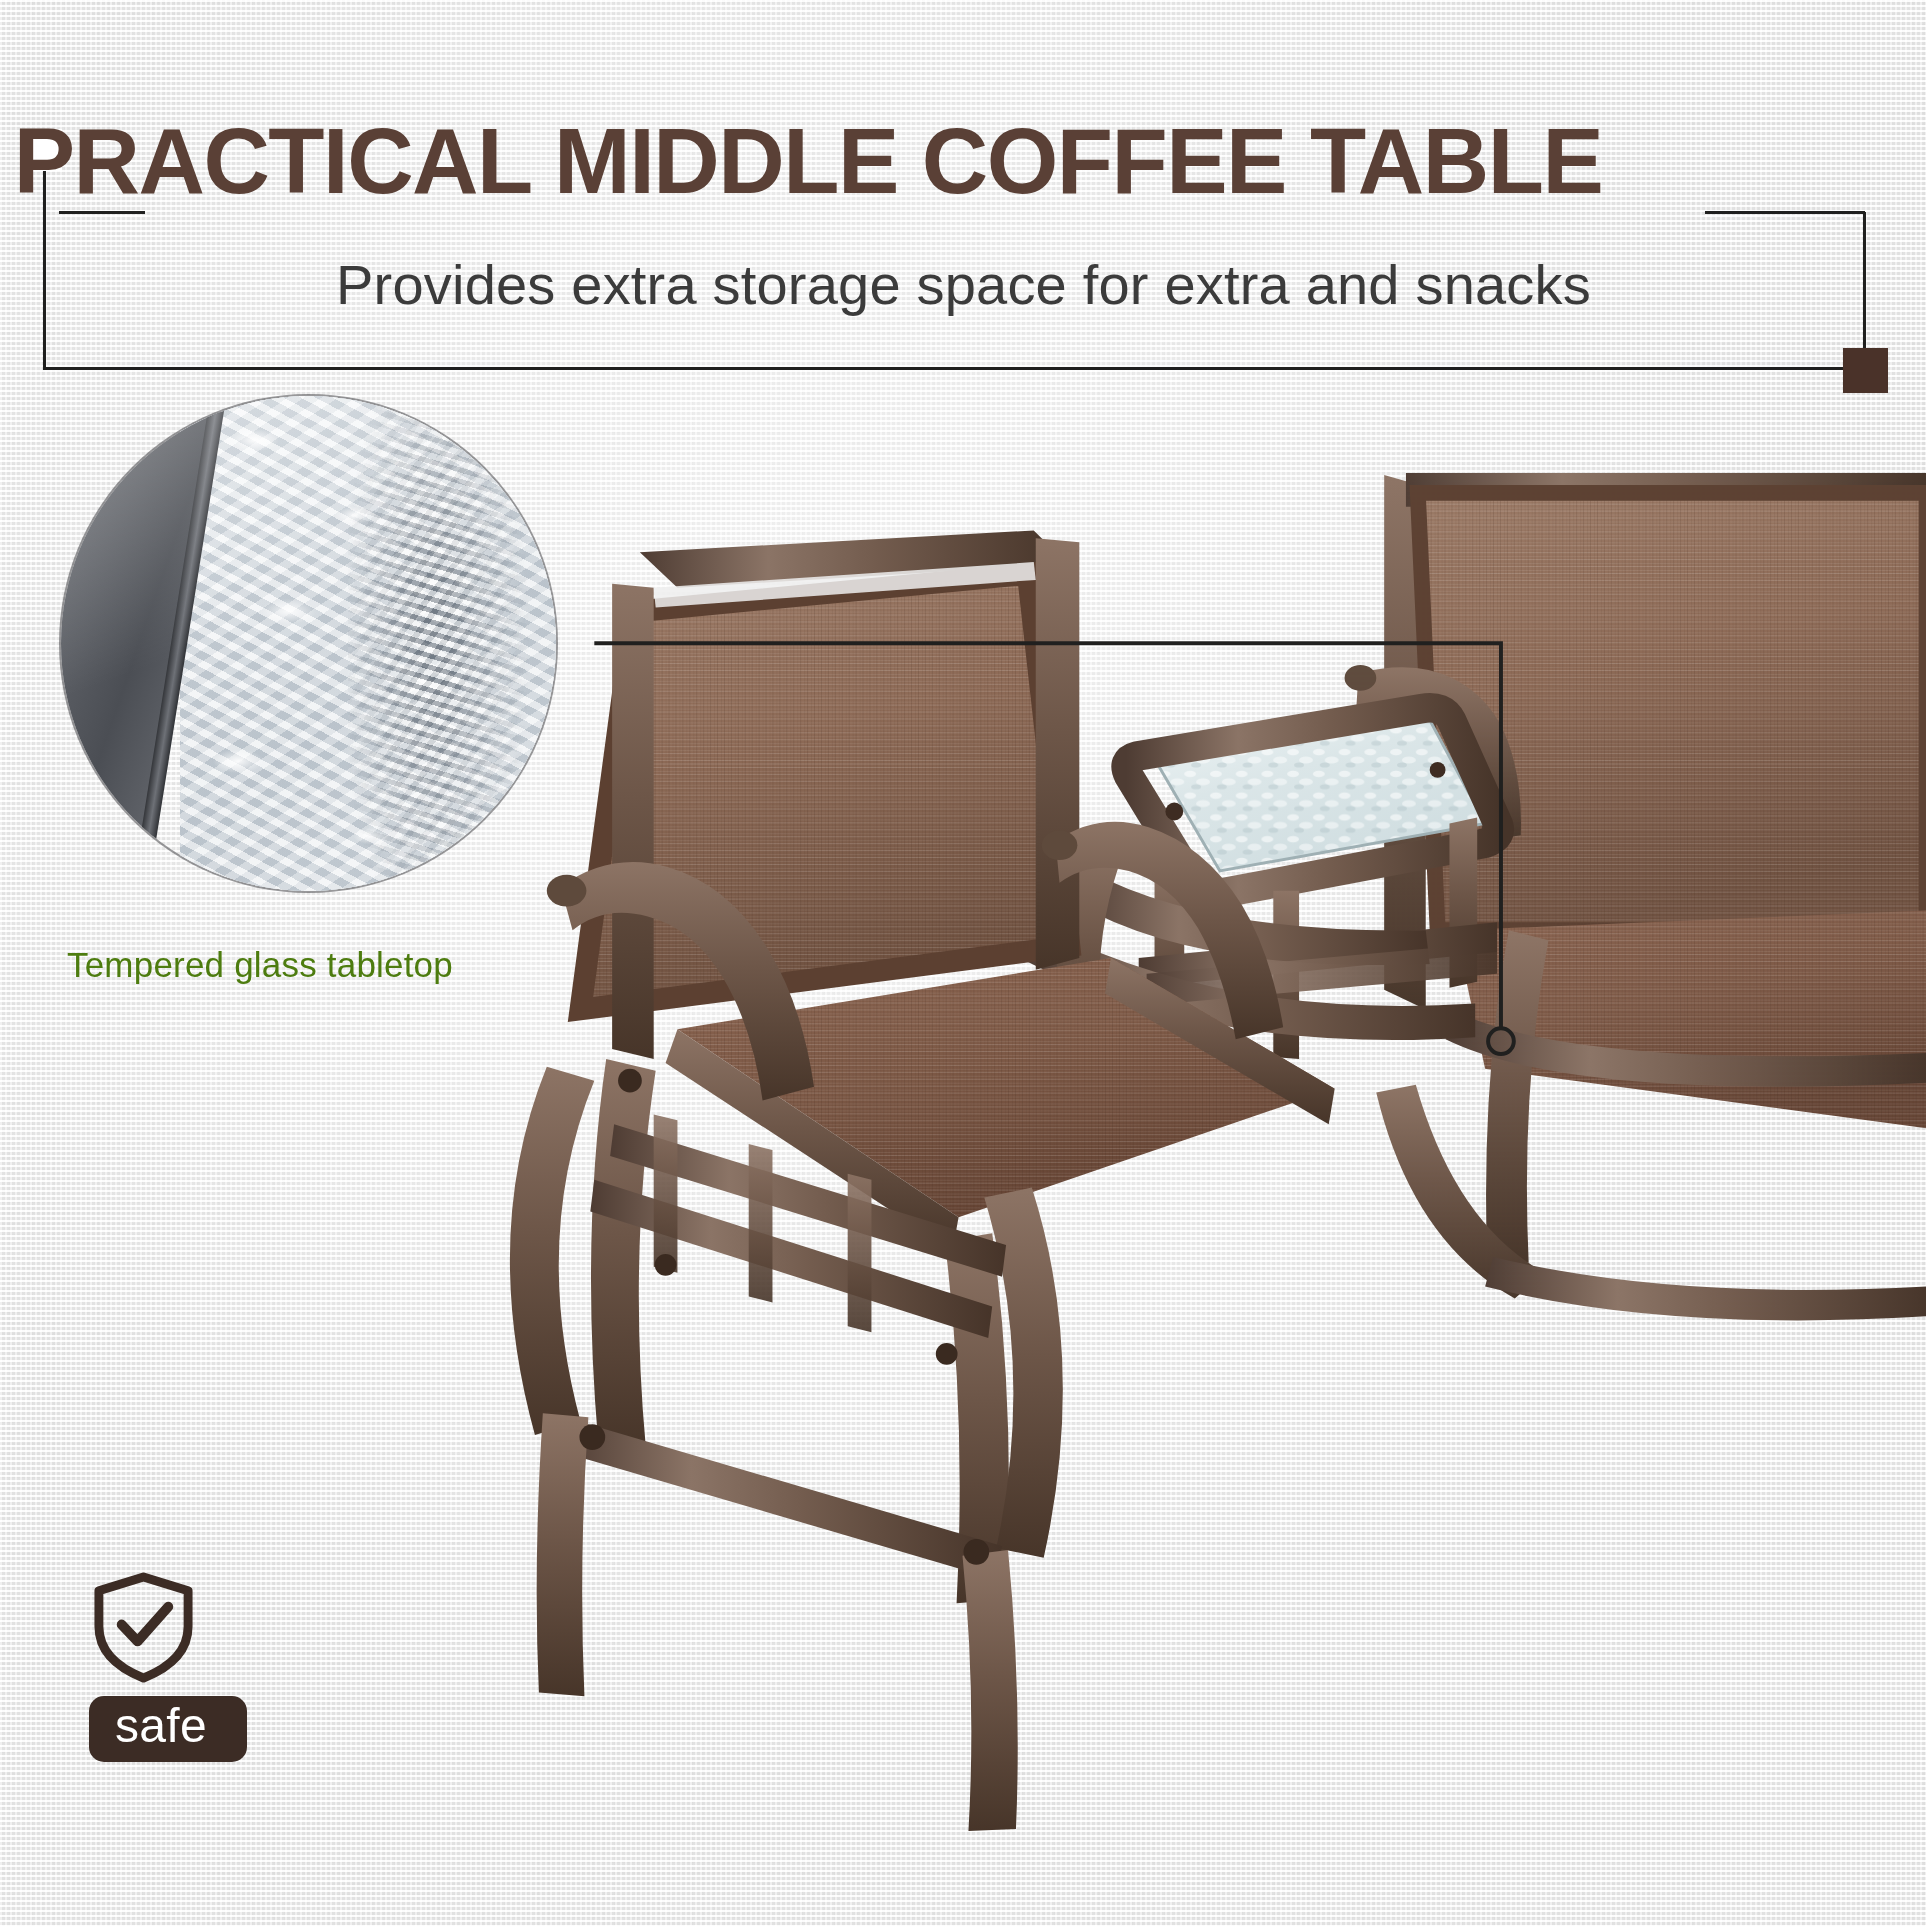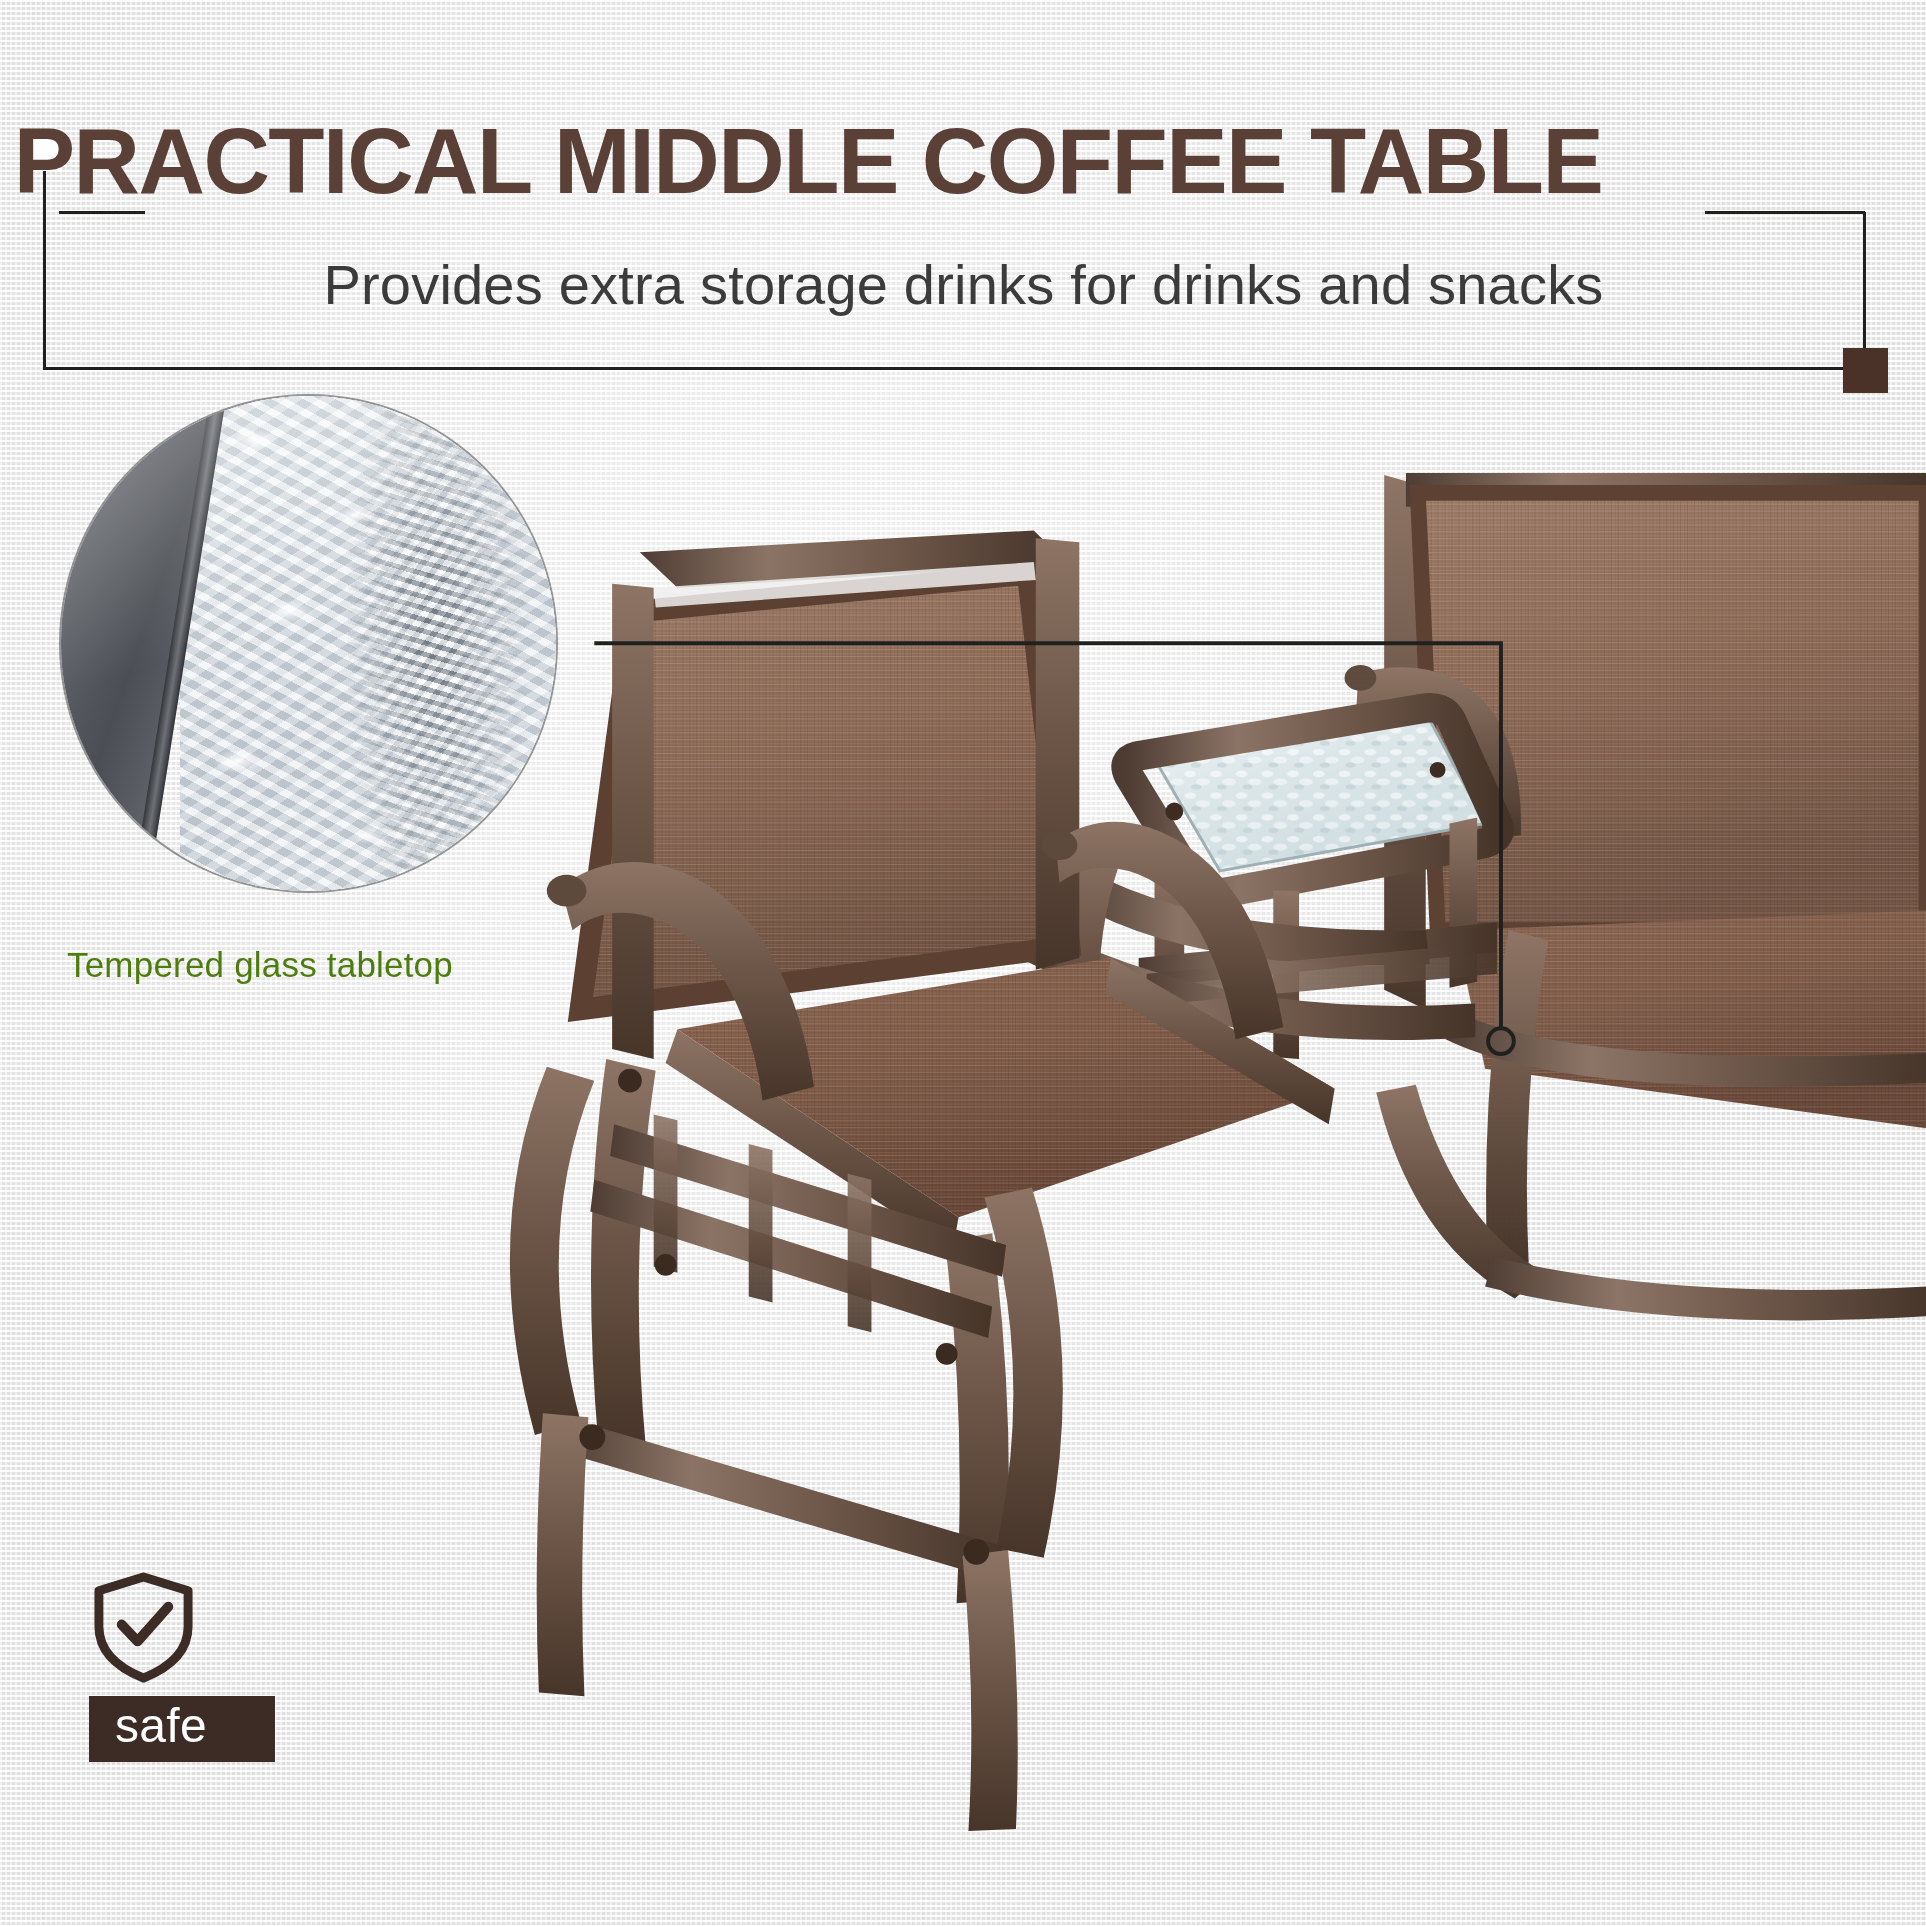--- a/index.html
+++ b/index.html
@@ -124,42 +124,42 @@
   
   #feature-badges { position: absolute; left: 89px; top: 1193px; z-index: 8; display: flex; align-items: flex-end; gap: 127px; }
   .badge { display: flex; flex-direction: column; align-items: flex-start; }
   .badge-icon { height: 117px; display: flex; align-items: flex-end; margin-bottom: 10px; }
   .badge-label {
     background: #3c2c25; color: #ffffff;
     font-size: 48px; font-weight: 400; letter-spacing: 0.3px;
     padding: 6px 22px 12px 22px; line-height: 1;
     white-space: nowrap;
   }
-  #badge-safe .badge-label { padding-left: 26px; padding-right: 68px; }
+  #badge-safe .badge-label { padding-left: 26px; padding-right: 40px; border-radius: 15px; }
 
   svg { display: block; }
 </style>
 </head>
 <body>
 
 <div id="bg-texture"></div>
 <div id="bg-vignette"></div>
 
 <div id="header-frame">
   <div class="rule" id="rule-left-vert"></div>
   <div class="rule" id="rule-bottom-horz"></div>
   <div class="rule" id="rule-right-vert"></div>
   <div class="rule" id="rule-top-left"></div>
   <div class="rule" id="rule-top-right"></div>
 
   <div id="corner-white-square"></div>
   <div id="corner-brown-square"></div>
 
   <div id="page-title">PRACTICAL MIDDLE COFFEE TABLE</div>
-  <div id="page-subtitle">Provides extra storage drinks for drinks and snacks</div>
+  <div id="page-subtitle">Provides extra storage space for extra and snacks</div>
 </div>
 
 <div id="photo-stage">
 
   <svg width="1927" height="1550" viewBox="0 0 1946 1566" style="position:absolute;left:0;top:0;z-index:3;">
     <defs>
       <linearGradient id="gMetal" x1="0" y1="0" x2="1" y2="0">
         <stop offset="0" stop-color="#4e3c33"></stop>
         <stop offset=".30" stop-color="#8b7466"></stop>
         <stop offset=".55" stop-color="#735c4e"></stop>

